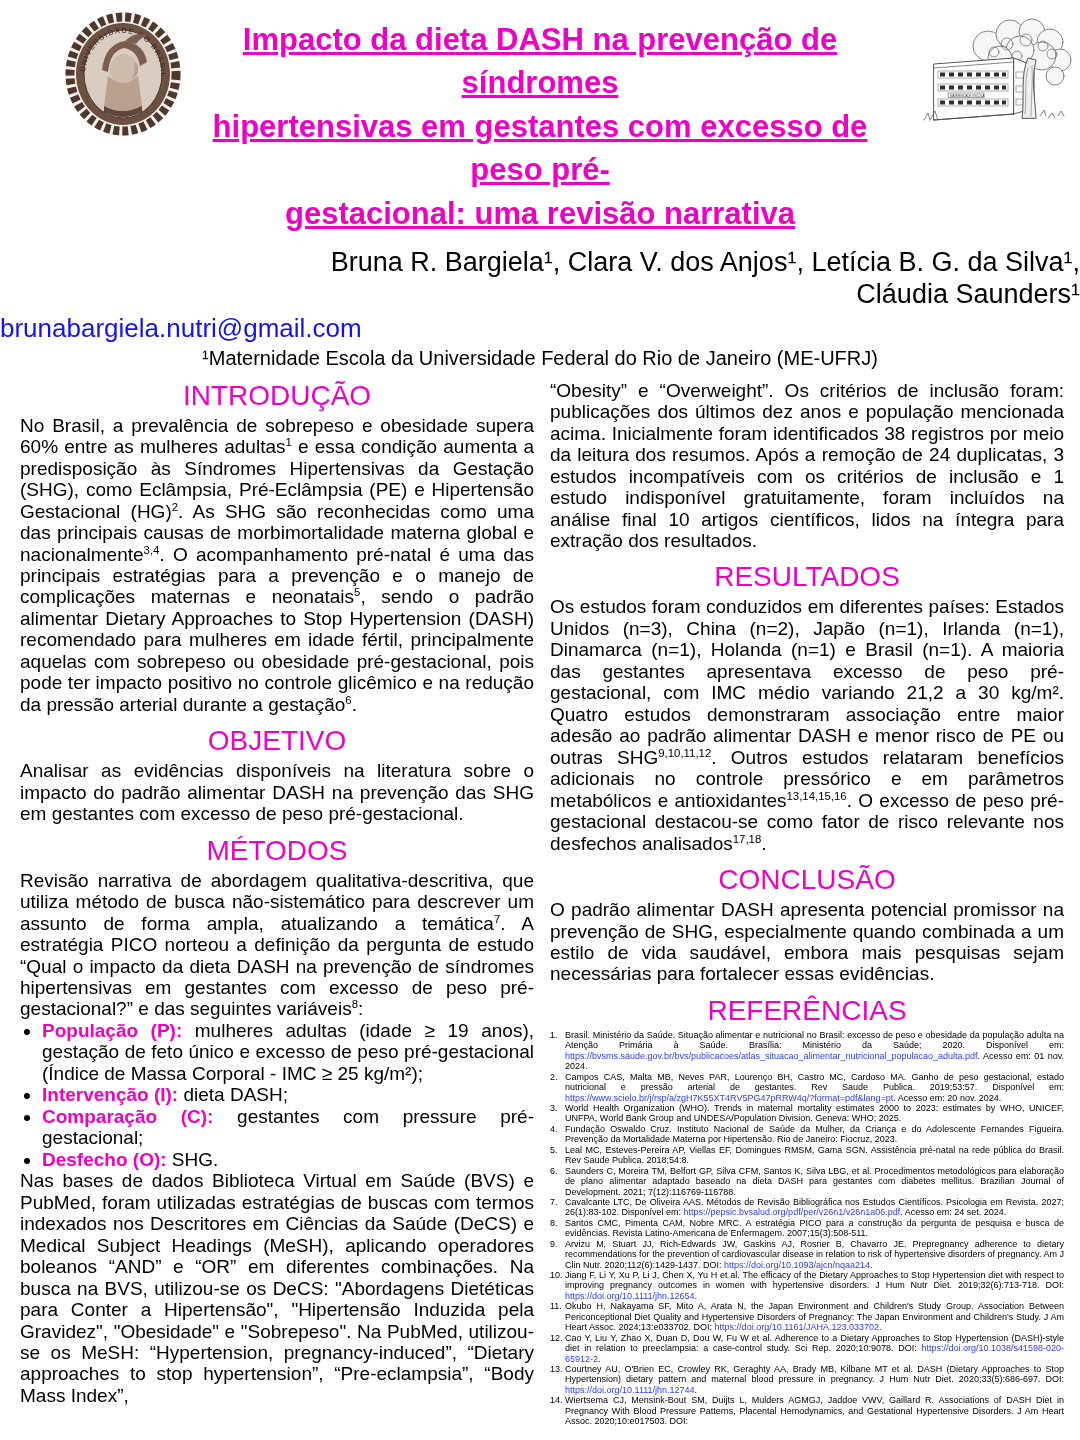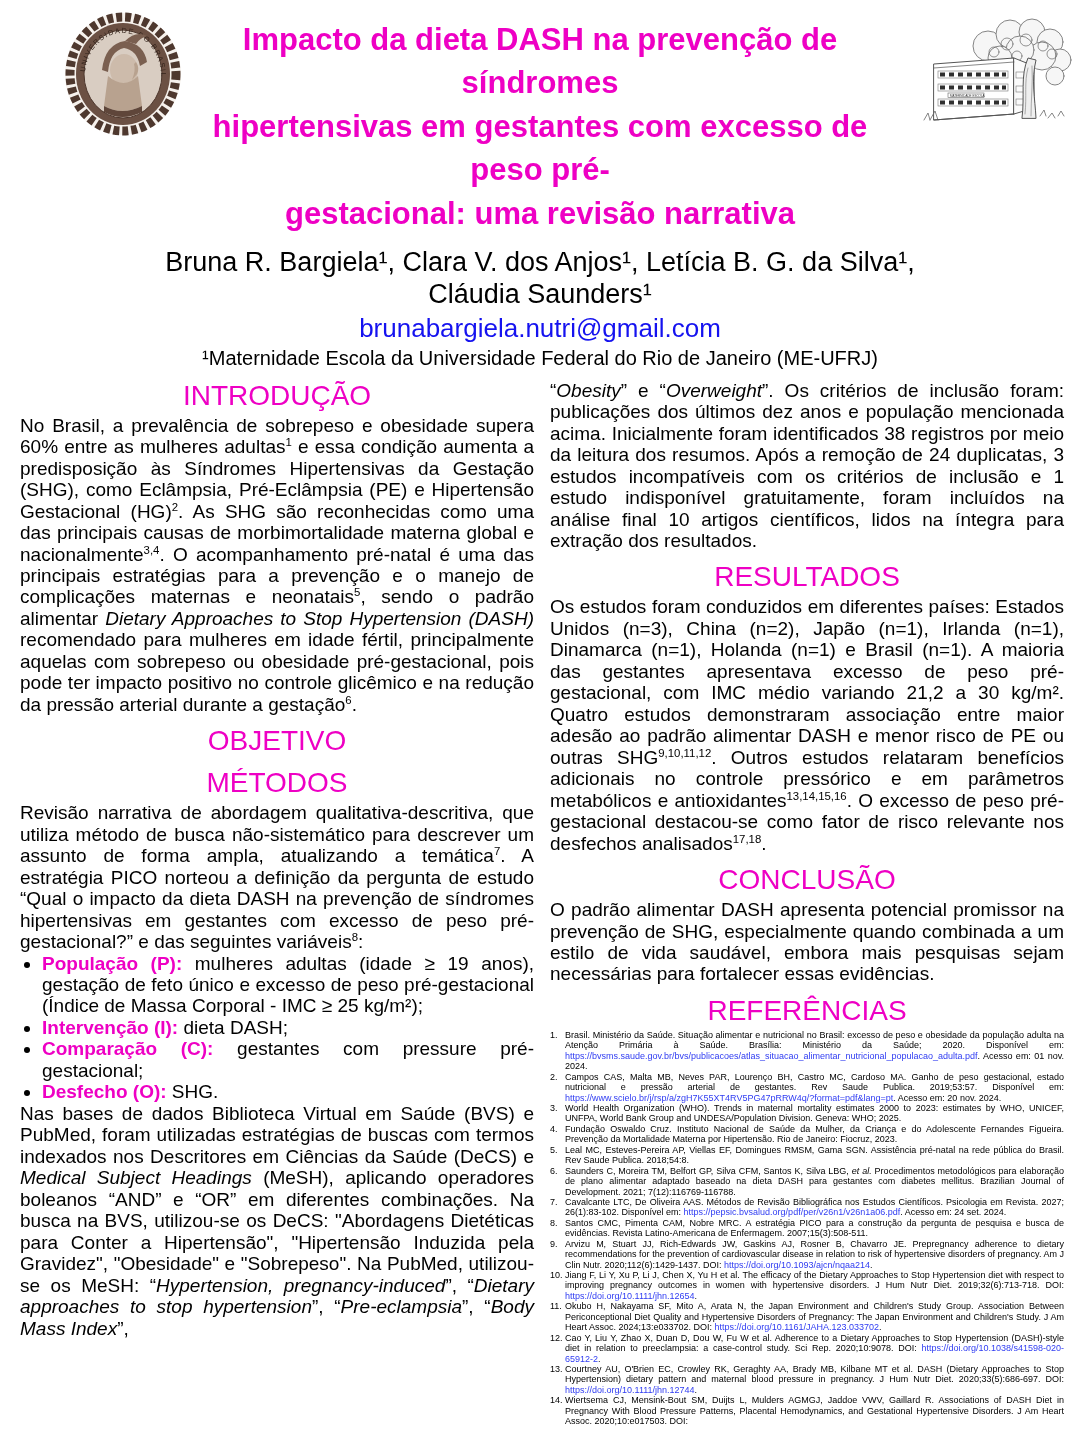--- a/index.html
+++ b/index.html
@@ -10,31 +10,31 @@
   *{box-sizing:border-box;margin:0;padding:0;}
   html,body{background:#fff;}
   .poster{
     width:1080px;height:1440px;background:#fff;position:relative;overflow:hidden;
     font-family:"Liberation Sans","DejaVu Sans",sans-serif;color:#000;
   }
   
   .header{position:relative;padding-top:18px;}
   .logo-left{position:absolute;left:52px;top:10px;width:142px;height:128px;}
   .logo-right{position:absolute;right:6px;top:16px;width:152px;height:118px;}
-  .title{margin:0 178px;text-align:center;font-size:31px;line-height:1.40;font-weight:700;color:var(--accent);}
-  .authors{margin-top:12px;text-align:center;font-size:27px;line-height:1.17;}
-  .email{margin-top:3px;text-align:center;font-size:26px;color:var(--email-link);}
+  .title{margin:0 178px;text-align:center;font-size:31px;line-height:1.40;font-weight:700;color:var(--accent);text-decoration:underline;}
+  .authors{margin-top:12px;text-align:right;font-size:27px;line-height:1.17;}
+  .email{margin-top:3px;font-size:26px;color:var(--email-link);}
   .affiliation{margin:3px auto 0;max-width:880px;text-align:center;font-size:20px;line-height:1.13;}
   
   .columns{display:flex;gap:16px;padding:0 16px 0 20px;margin-top:10px;align-items:flex-start;}
   .col{flex:1 1 0;min-width:0;}
   h2.section{color:var(--accent);font-size:28px;font-weight:400;text-align:center;margin:10px 0 3px;}
   h2.section.first{margin-top:0;}
   .body-text{font-size:19px;line-height:1.13;text-align:justify;}
-  .it{font-style:italic;}
+  .it{}
   sup{font-size:60%;line-height:0;}
   .pico-list{list-style:disc;margin:0;padding-left:22px;}
   .pico-list li{font-size:19px;line-height:1.13;text-align:justify;}
   .pico-label{color:var(--accent);font-weight:700;}
   
   .refs{margin-top:2px;font-size:9px;line-height:1.16;}
   .ref-item{position:relative;padding-left:15px;text-align:justify;}
   .ref-item::before{content:attr(data-num) ".";position:absolute;left:0;top:0;}
   .ref-link{color:var(--ref-link);}
 </style>
@@ -146,20 +146,21 @@
     <div class="affiliation">¹Maternidade Escola da Universidade Federal do Rio de Janeiro (ME-UFRJ)</div>
   </div>
 
   <div class="columns">
 
     <div class="col">
       <h2 class="section first">INTRODUÇÃO</h2>
       <p class="body-text"><span>No Brasil, a prevalência de sobrepeso e obesidade supera 60% entre as mulheres adultas</span><sup>1</sup><span> e essa condição aumenta a predisposição às Síndromes Hipertensivas da Gestação (SHG), como Eclâmpsia, Pré-Eclâmpsia (PE) e Hipertensão Gestacional (HG)</span><sup>2</sup><span>. As SHG são reconhecidas como uma das principais causas de morbimortalidade materna global e nacionalmente</span><sup>3,4</sup><span>. O acompanhamento pré-natal é uma das principais estratégias para a prevenção e o manejo de complicações maternas e neonatais</span><sup>5</sup><span>, sendo o padrão alimentar </span><span class="it">Dietary Approaches to Stop Hypertension (DASH)</span><span> recomendado para mulheres em idade fértil, principalmente aquelas com sobrepeso ou obesidade pré-gestacional, pois pode ter impacto positivo no controle glicêmico e na redução da pressão arterial durante a gestação</span><sup>6</sup><span>.</span></p>
 
       <h2 class="section">OBJETIVO</h2>
+      <p class="body-text">Analisar as evidências disponíveis na literatura sobre o impacto do padrão alimentar DASH na prevenção das SHG em gestantes com excesso de peso pré-gestacional.</p>
 
       <h2 class="section">MÉTODOS</h2>
       <p class="body-text"><span>Revisão narrativa de abordagem qualitativa-descritiva, que utiliza método de busca não-sistemático para descrever um assunto de forma ampla, atualizando a temática</span><sup>7</sup><span>. A estratégia PICO norteou a definição da pergunta de estudo “Qual o impacto da dieta DASH na prevenção de síndromes hipertensivas em gestantes com excesso de peso pré-gestacional?” e das seguintes variáveis</span><sup>8</sup><span>:</span></p>
       <ul class="pico-list">
         <li><span class="pico-label">População (P):</span><span> mulheres adultas (idade ≥ 19 anos), gestação de feto único e excesso de peso pré-gestacional (Índice de Massa Corporal - IMC ≥ 25 kg/m²);</span></li>
         <li><span class="pico-label">Intervenção (I):</span><span> dieta DASH;</span></li>
         <li><span class="pico-label">Comparação (C):</span><span> gestantes com pressure pré-gestacional;</span></li>
         <li><span class="pico-label">Desfecho (O):</span><span> SHG.</span></li>
       </ul>
       <p class="body-text"><span>Nas bases de dados Biblioteca Virtual em Saúde (BVS) e PubMed, foram utilizadas estratégias de buscas com termos indexados nos Descritores em Ciências da Saúde (DeCS) e </span><span class="it">Medical Subject Headings</span><span> (MeSH), aplicando operadores boleanos “AND” e “OR” em diferentes combinações. Na busca na BVS, utilizou-se os DeCS: "Abordagens Dietéticas para Conter a Hipertensão", "Hipertensão Induzida pela Gravidez", "Obesidade" e "Sobrepeso". Na PubMed, utilizou-se os MeSH: “</span><span class="it">Hypertension, pregnancy-induced</span><span>”, “</span><span class="it">Dietary approaches to stop hypertension</span><span>”, “</span><span class="it">Pre-eclampsia</span><span>”, “</span><span class="it">Body Mass Index</span><span>”,</span></p>

